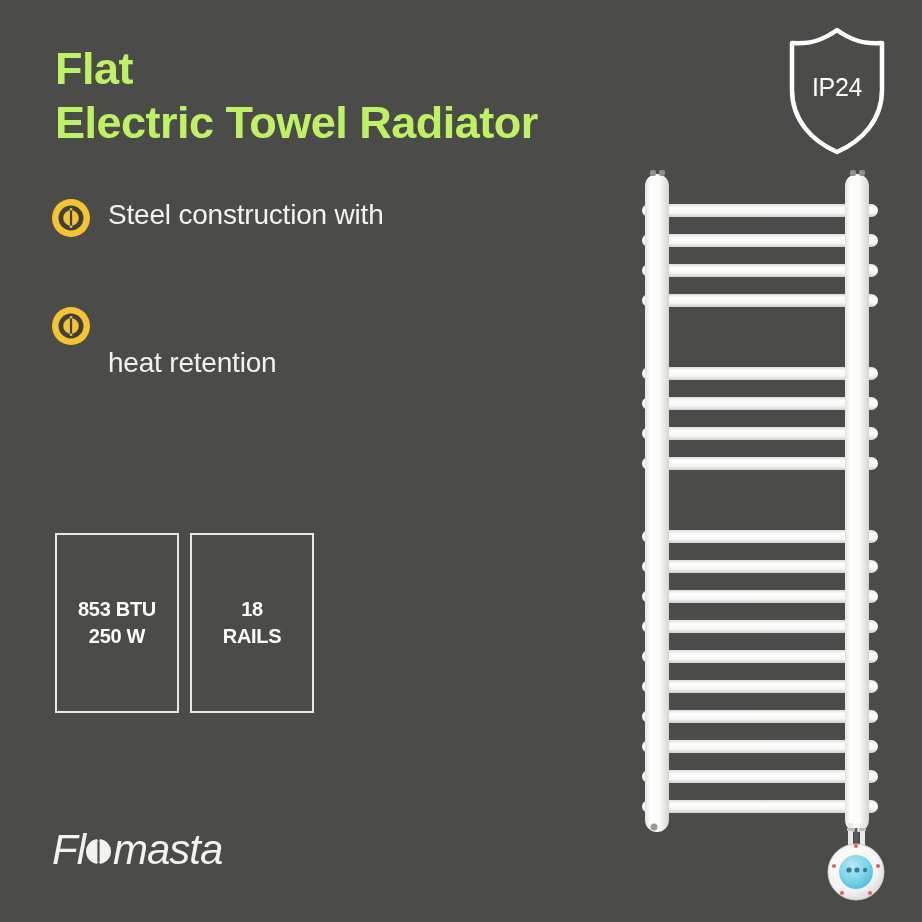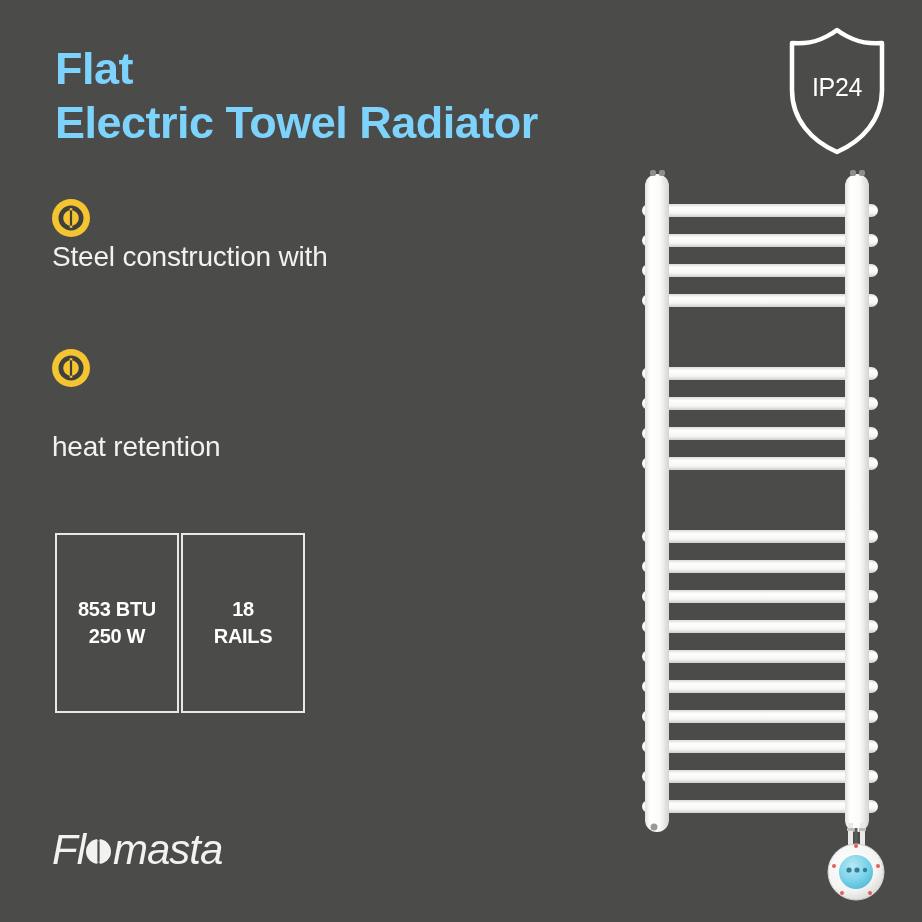--- a/index.html
+++ b/index.html
@@ -18,21 +18,21 @@
   }
 
   
   .headline {
     position: absolute;
     left: 55px;
     top: 42px;
     width: 620px;
   }
   .headline .line {
-    color: #7dd3fc;
+    color: #bef264;
     font-weight: 700;
     font-size: 45px;
     line-height: 54px;
     letter-spacing: -0.5px;
     white-space: nowrap;
   }
 
   
   .shield {
     position: absolute;
@@ -64,21 +64,20 @@
     position: absolute;
     left: 52px;
     top: 195px;
     width: 520px;
   }
   .bullet {
     position: relative;
     display: flex;
     align-items: flex-start;
     margin-bottom: 28px;
-    flex-direction: column;
   }
   .bullet-icon {
     flex: 0 0 auto;
     width: 38px;
     height: 38px;
     margin-top: 4px;
     margin-right: 18px;
   }
   .bullet-icon svg { display: block; }
   .bullet-text {
@@ -88,21 +87,21 @@
     font-weight: 400;
     letter-spacing: -0.2px;
   }
 
   
   .specs {
     position: absolute;
     left: 55px;
     top: 533px;
     display: flex;
-    gap: 2px;
+    gap: 11px;
   }
   .spec-box {
     width: 124px;
     height: 180px;
     border: 2px solid #e8e8e6;
     display: flex;
     flex-direction: column;
     align-items: center;
     justify-content: center;
     box-sizing: border-box;

